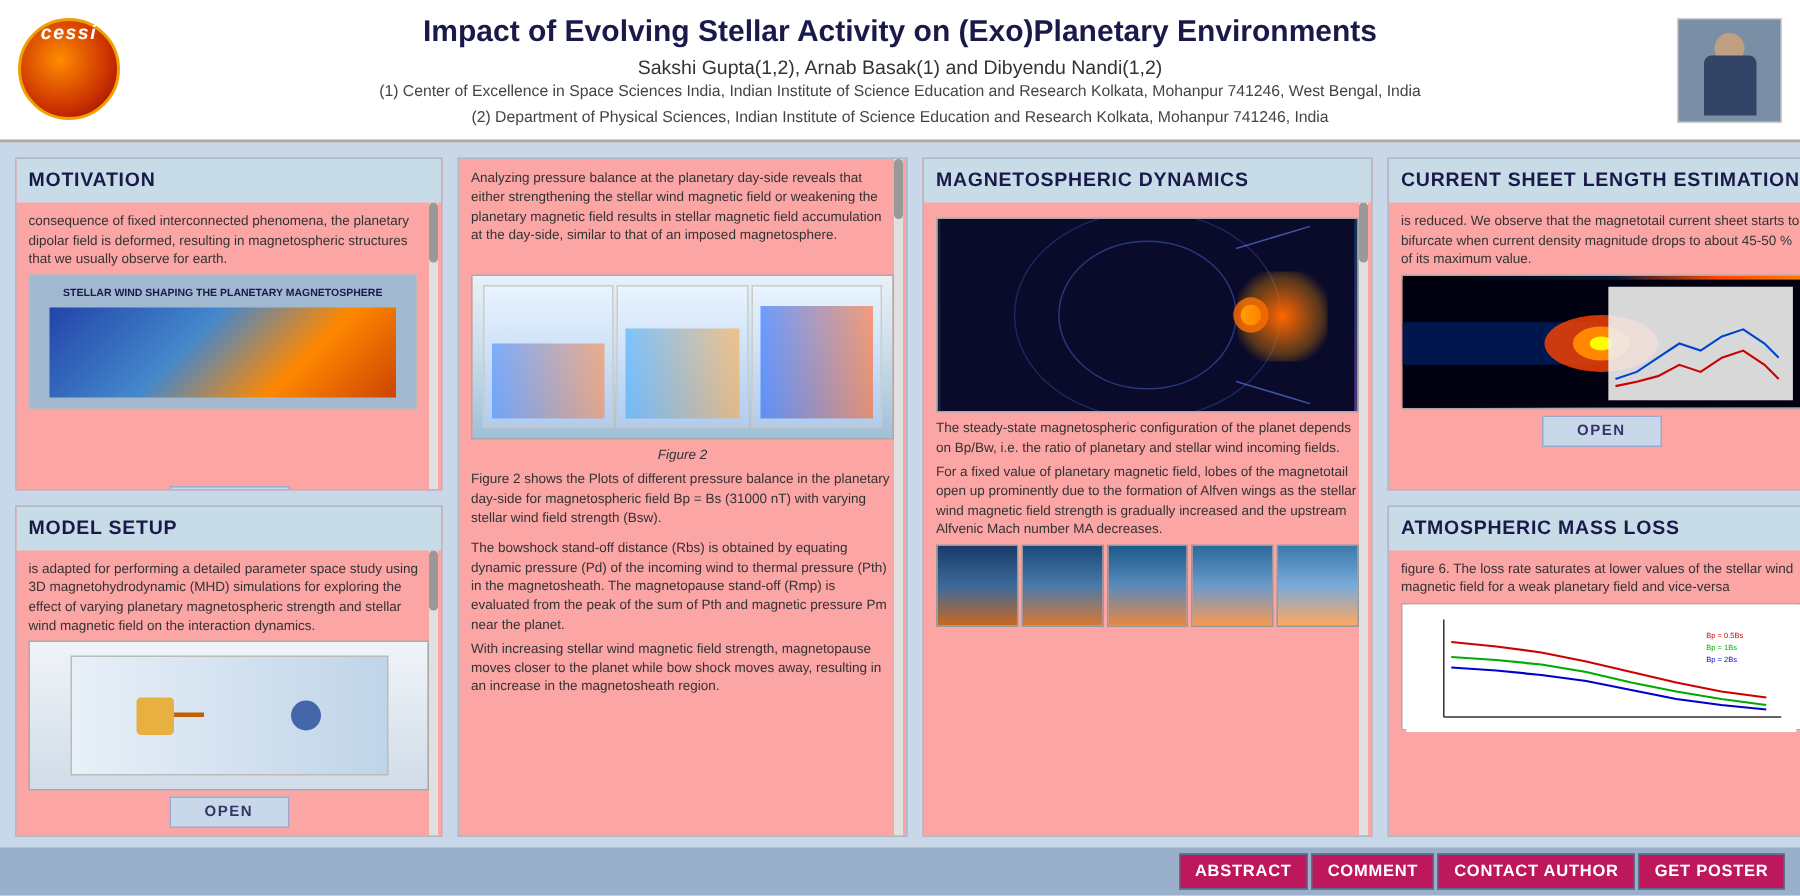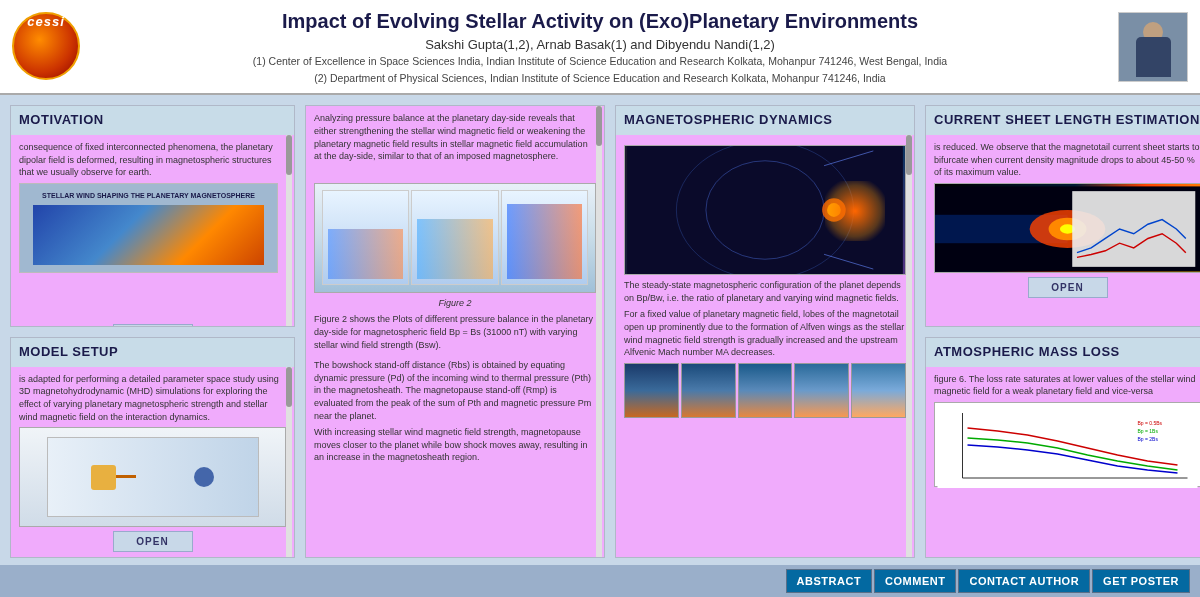--- a/index.html
+++ b/index.html
@@ -82,21 +82,21 @@
     .main-content {
       display: grid;
       grid-template-columns: 285px 300px 300px 285px;
       gap: 10px;
       padding: 10px;
       height: calc(597px - 92px - 32px);
     }
 
     
     .panel {
-      background: #f0abfc;
+      background: #fca5a5;
       border: 1px solid #b0b8c8;
       display: flex;
       flex-direction: column;
       overflow: hidden;
     }
     .panel-header {
       background: #c8dce8;
       padding: 6px 8px;
       font-size: 13px;
       font-weight: bold;
@@ -200,21 +200,21 @@
       right: 0;
       height: 32px;
       background: #9aafca;
       display: flex;
       align-items: center;
       justify-content: flex-end;
       padding: 0 10px;
       gap: 2px;
     }
     .footer-btn {
-      background: #0369a1;
+      background: #be185d;
       border: 1px solid #5a6f88;
       color: white;
       font-size: 11px;
       font-weight: bold;
       padding: 5px 10px;
       cursor: pointer;
       letter-spacing: 0.5px;
     }
 
     
@@ -432,21 +432,21 @@
           </defs>
           <rect width="280" height="130" fill="#0a0a2a"></rect>
           <ellipse cx="140" cy="65" rx="60" ry="50" fill="none" stroke="#4466cc" stroke-width="1" opacity="0.5"></ellipse>
           <ellipse cx="140" cy="65" rx="90" ry="70" fill="none" stroke="#3355aa" stroke-width="1" opacity="0.4"></ellipse>
           <line x1="200" y1="20" x2="250" y2="5" stroke="#6688ff" stroke-width="1" opacity="0.6"></line>
           <line x1="200" y1="110" x2="250" y2="125" stroke="#6688ff" stroke-width="1" opacity="0.6"></line>
           <circle cx="210" cy="65" r="12" fill="#ff6600" opacity="0.8"></circle>
           <circle cx="210" cy="65" r="7" fill="#ff9900"></circle>
         </svg>
       </div>
-      <p style="margin-top:4px; margin-bottom:4px;">The steady-state magnetospheric configuration of the planet depends on Bp/Bw, i.e. the ratio of planetary and varying wind magnetic fields.</p>
+      <p style="margin-top:4px; margin-bottom:4px;">The steady-state magnetospheric configuration of the planet depends on Bp/Bw, i.e. the ratio of planetary and stellar wind incoming fields.</p>
       <p style="margin-bottom:4px;">For a fixed value of planetary magnetic field, lobes of the magnetotail open up prominently due to the formation of Alfven wings as the stellar wind magnetic field strength is gradually increased and the upstream Alfvenic Mach number MA decreases.</p>
 
       <div class="strip-images">
         <div class="strip-img" style="background:linear-gradient(180deg,#1a3a6a 0%,#3a6a9a 50%,#c86820 100%);"></div>
         <div class="strip-img" style="background:linear-gradient(180deg,#1a4a7a 0%,#4a7aaa 50%,#d87830 100%);"></div>
         <div class="strip-img" style="background:linear-gradient(180deg,#1a5a8a 0%,#5a8aba 50%,#e88840 100%);"></div>
         <div class="strip-img" style="background:linear-gradient(180deg,#2a6a9a 0%,#6a9aca 50%,#f89850 100%);"></div>
         <div class="strip-img" style="background:linear-gradient(180deg,#3a7aaa 0%,#7aaada 50%,#ffa860 100%);"></div>
       </div>
     </div>

